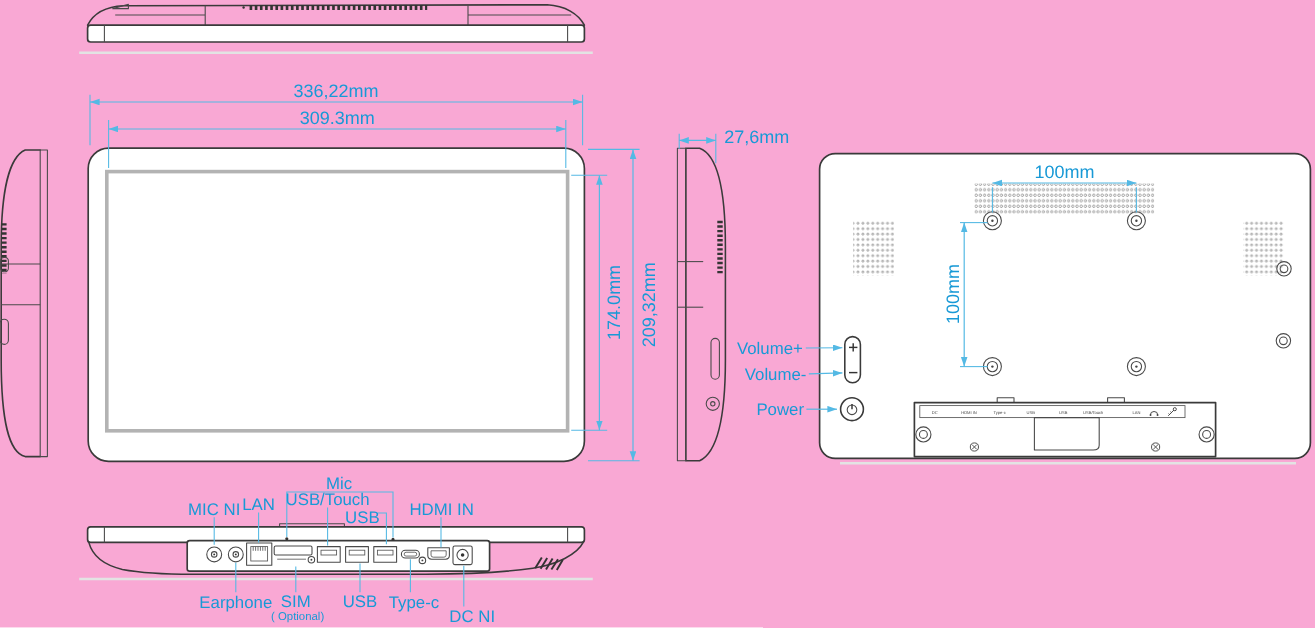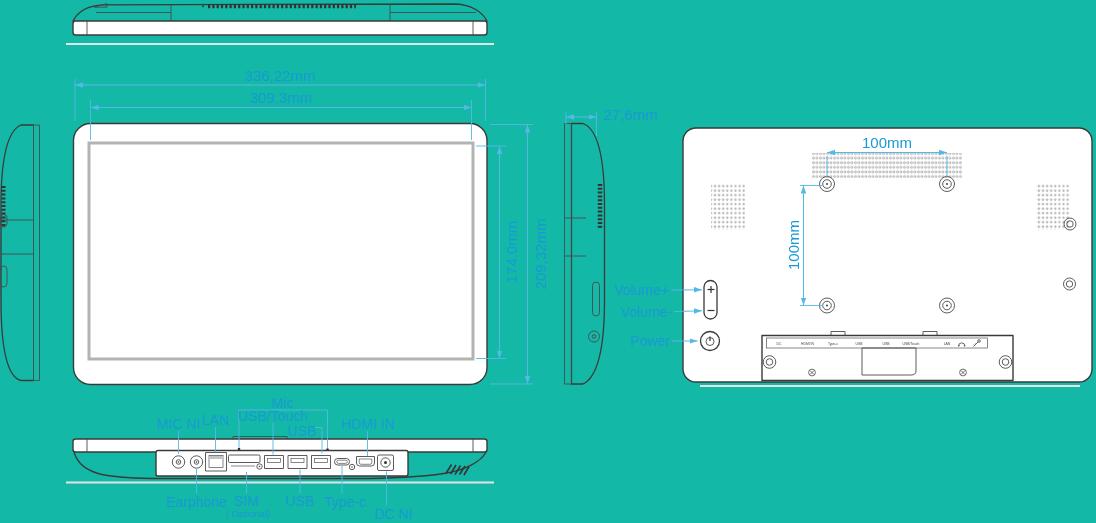--- a/index.html
+++ b/index.html
@@ -1,16 +1,16 @@
 <!DOCTYPE html>
 <html><head>
 <meta charset="utf-8">
 <style>
   html,body{margin:0;padding:0;background:#fff;}
-  .stage{position:relative;width:1096px;height:523px;background:#14b8a6;overflow:hidden;
+  .stage{position:relative;width:1096px;height:523px;background:#f9a8d4;overflow:hidden;
          font-family:"Liberation Sans",sans-serif;}
   svg{position:absolute;left:0;top:0;}
   .ol{fill:none;stroke:#3a3a3a;stroke-width:1.3;stroke-linejoin:round;stroke-linecap:round;}
   .olw{fill:#fff;stroke:#3a3a3a;stroke-width:1.4;stroke-linejoin:round;}
   .thin{fill:none;stroke:#4a4a4a;stroke-width:0.9;stroke-linejoin:round;}
   .hair{fill:none;stroke:#555;stroke-width:0.7;}
   .screen{fill:#fff;stroke:#b3b3b3;stroke-width:3;}
   .dim{stroke:#54b9e4;stroke-width:1;fill:none;}
   .ext{stroke:#54b9e4;stroke-width:0.9;fill:none;}
   .bt{fill:#1899d6;font-size:14px;}

